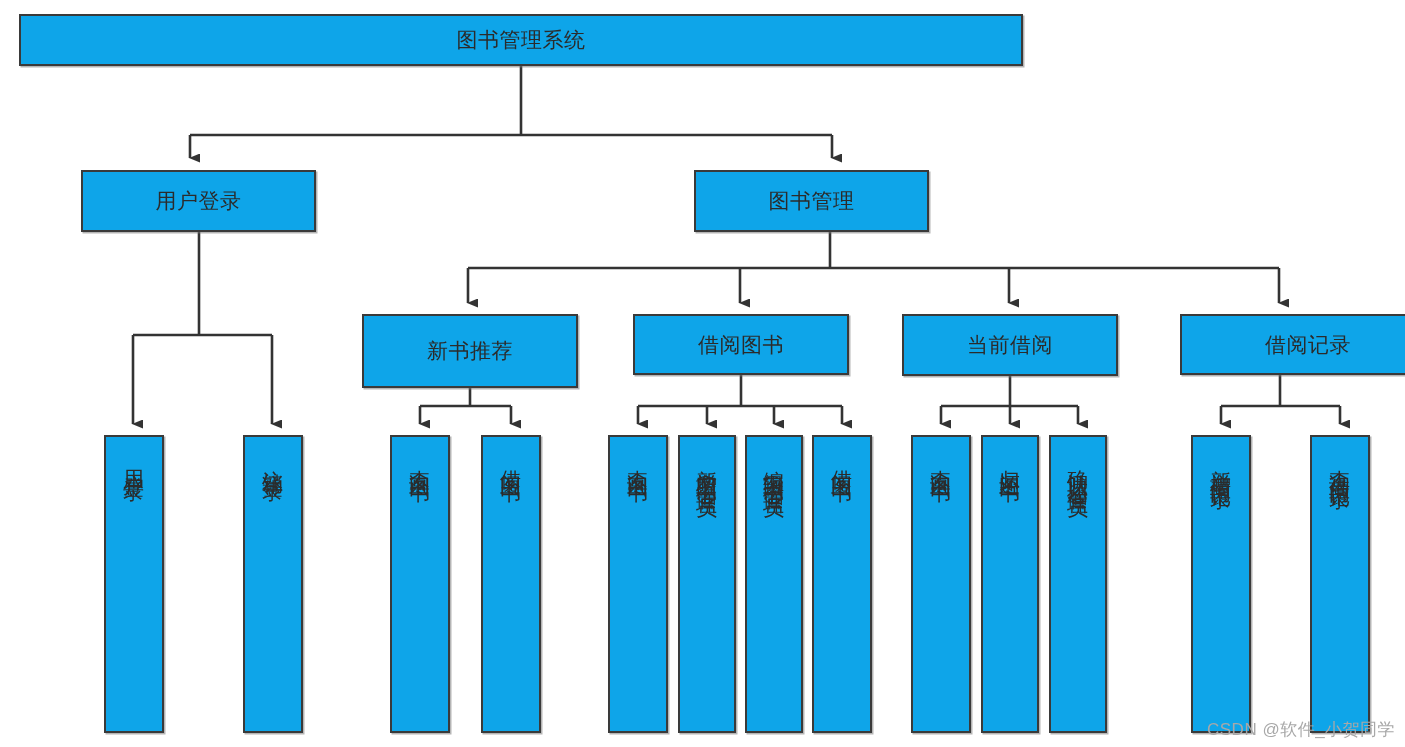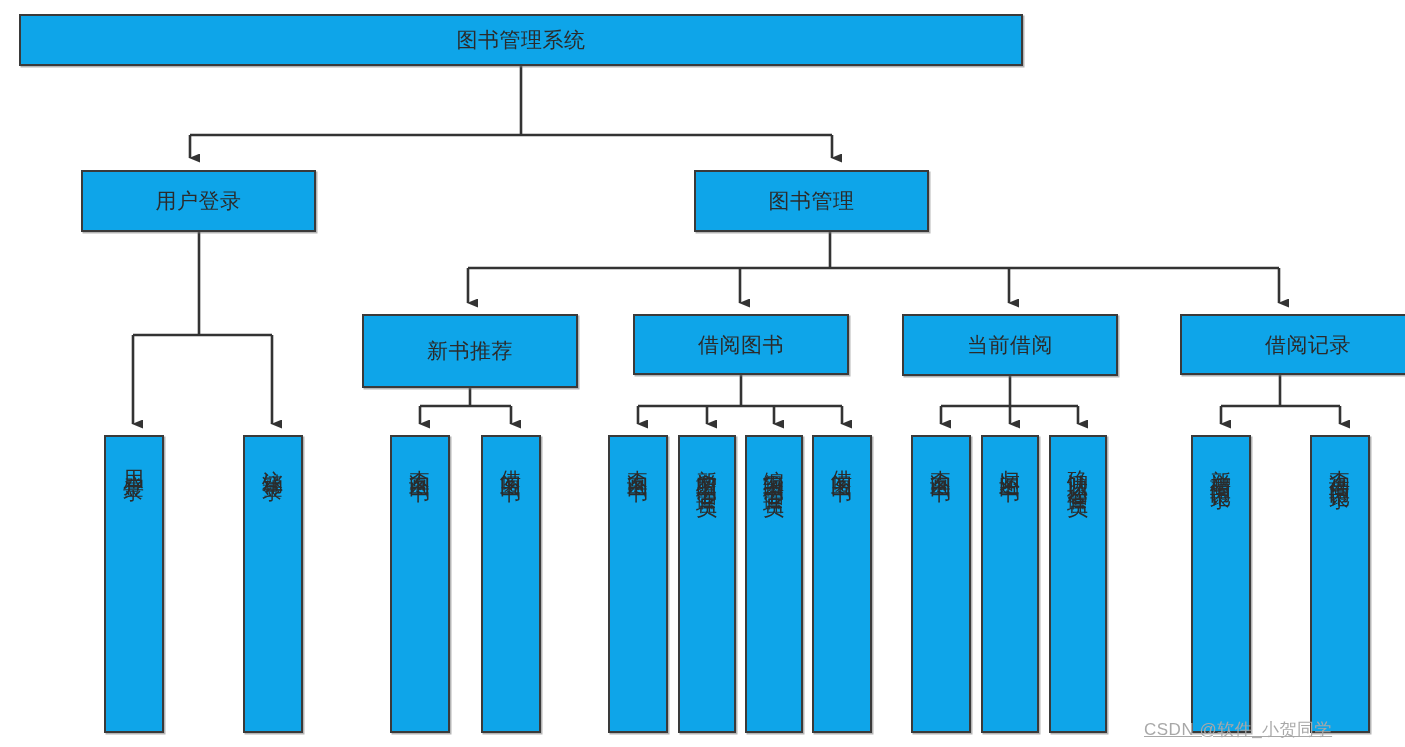--- a/index.html
+++ b/index.html
@@ -182,15 +182,15 @@
     <span class="label">确认归还（管理员）</span>
   </div>
 
   <div class="node vertical" style="left:1191px; top:435px; width:60px; height:298px;">
     <span class="label">新增借阅记录</span>
   </div>
   <div class="node vertical" style="left:1310px; top:435px; width:60px; height:298px;">
     <span class="label">查询借阅记录</span>
   </div>
 
-  <div class="watermark" style="left:1144px; top:718px;text-decoration:underline;">CSDN @软件_小贺同学</div>
+  <div class="watermark" style="left:1207px; top:718px;">CSDN @软件_小贺同学</div>
 
 </div>
 
 </body></html>

